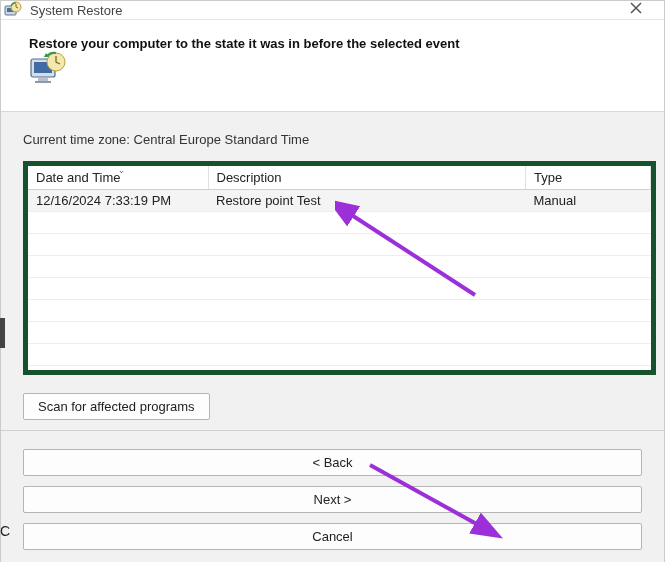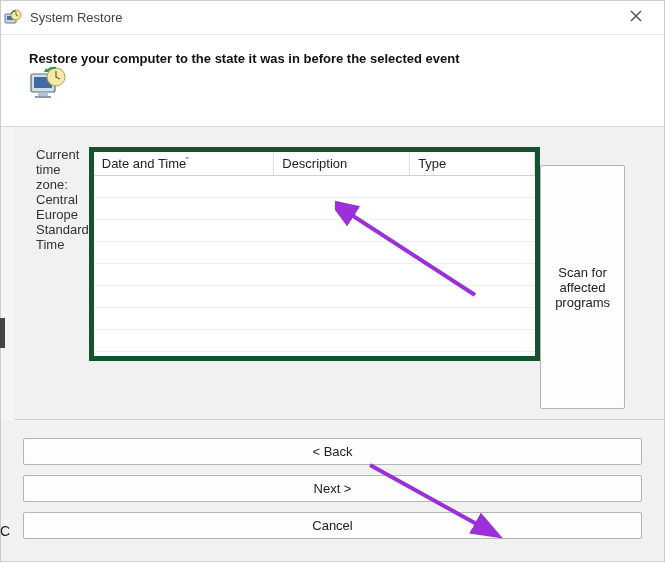--- a/index.html
+++ b/index.html
@@ -37,25 +37,24 @@
     display: flex;
     align-items: flex-start;
     border-bottom: 1px solid #d8d8d8;
     flex-direction: column;
   }
   .header .heading { font-weight: bold; color: #111; font-size: 13px; flex: 1; }
   .header .restore-icon { width: 38px; height: 36px; }
   .body {
     flex: 1;
     background: #f1f1f1;
-    padding: 20px 39px 10px 22px;
+    padding: 20px 8px 10px 22px;
     border-bottom: 1px solid #d0d0d0;
     display: flex;
-    flex-direction: row;
-    margin-left: 13px;
+    flex-direction: column;
   }
   .tz { margin-bottom: 14px; color: #333; }
   .table-wrap {
     border: 5px solid #14532d;
     background: #fff;
     height: 214px;
     overflow: hidden;
   }
   table { width: 100%; border-collapse: collapse; table-layout: fixed; }
   thead th {
@@ -178,20 +177,25 @@
             </th>
             <th>
               <span>Description</span>
             </th>
             <th>
               <span>Type</span>
             </th>
           </tr>
         </thead>
         <tbody>
+          <tr class="selected">
+            <td>12/16/2024 7:33:19 PM</td>
+            <td>Restore point Test</td>
+            <td>Manual</td>
+          </tr>
           <tr>
               <td></td>
               <td></td>
               <td></td>
             </tr>
           <tr>
               <td></td>
               <td></td>
               <td></td>
             </tr>

